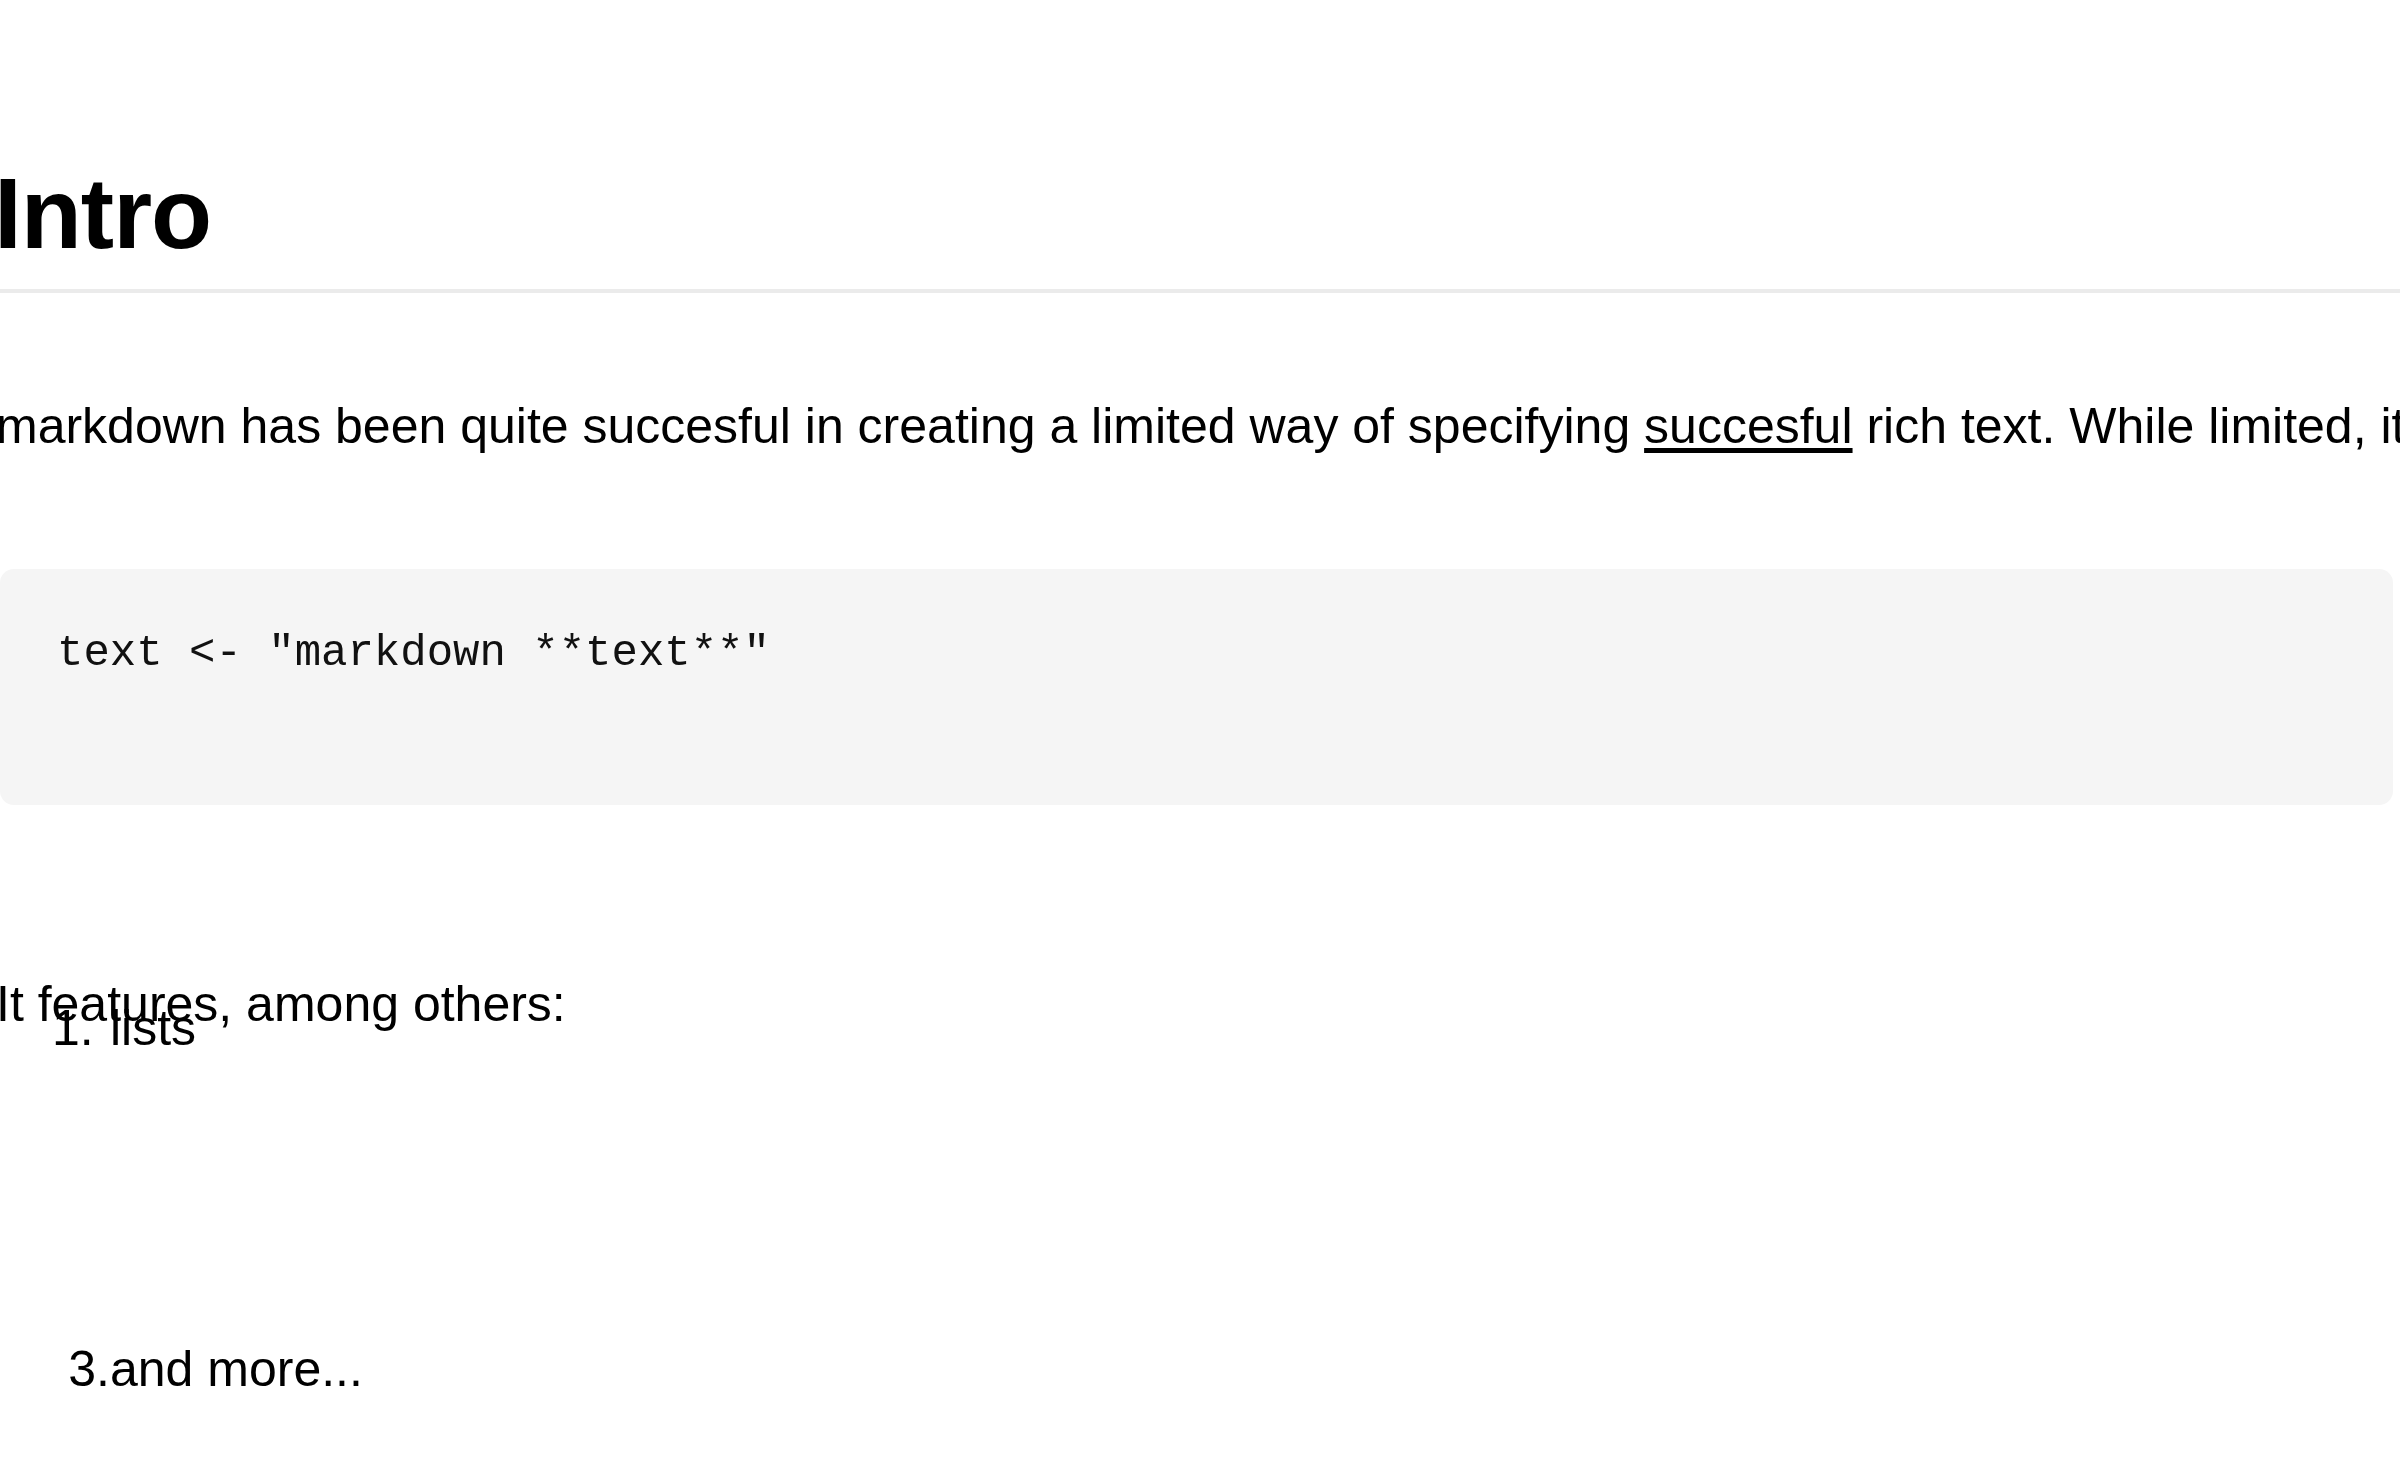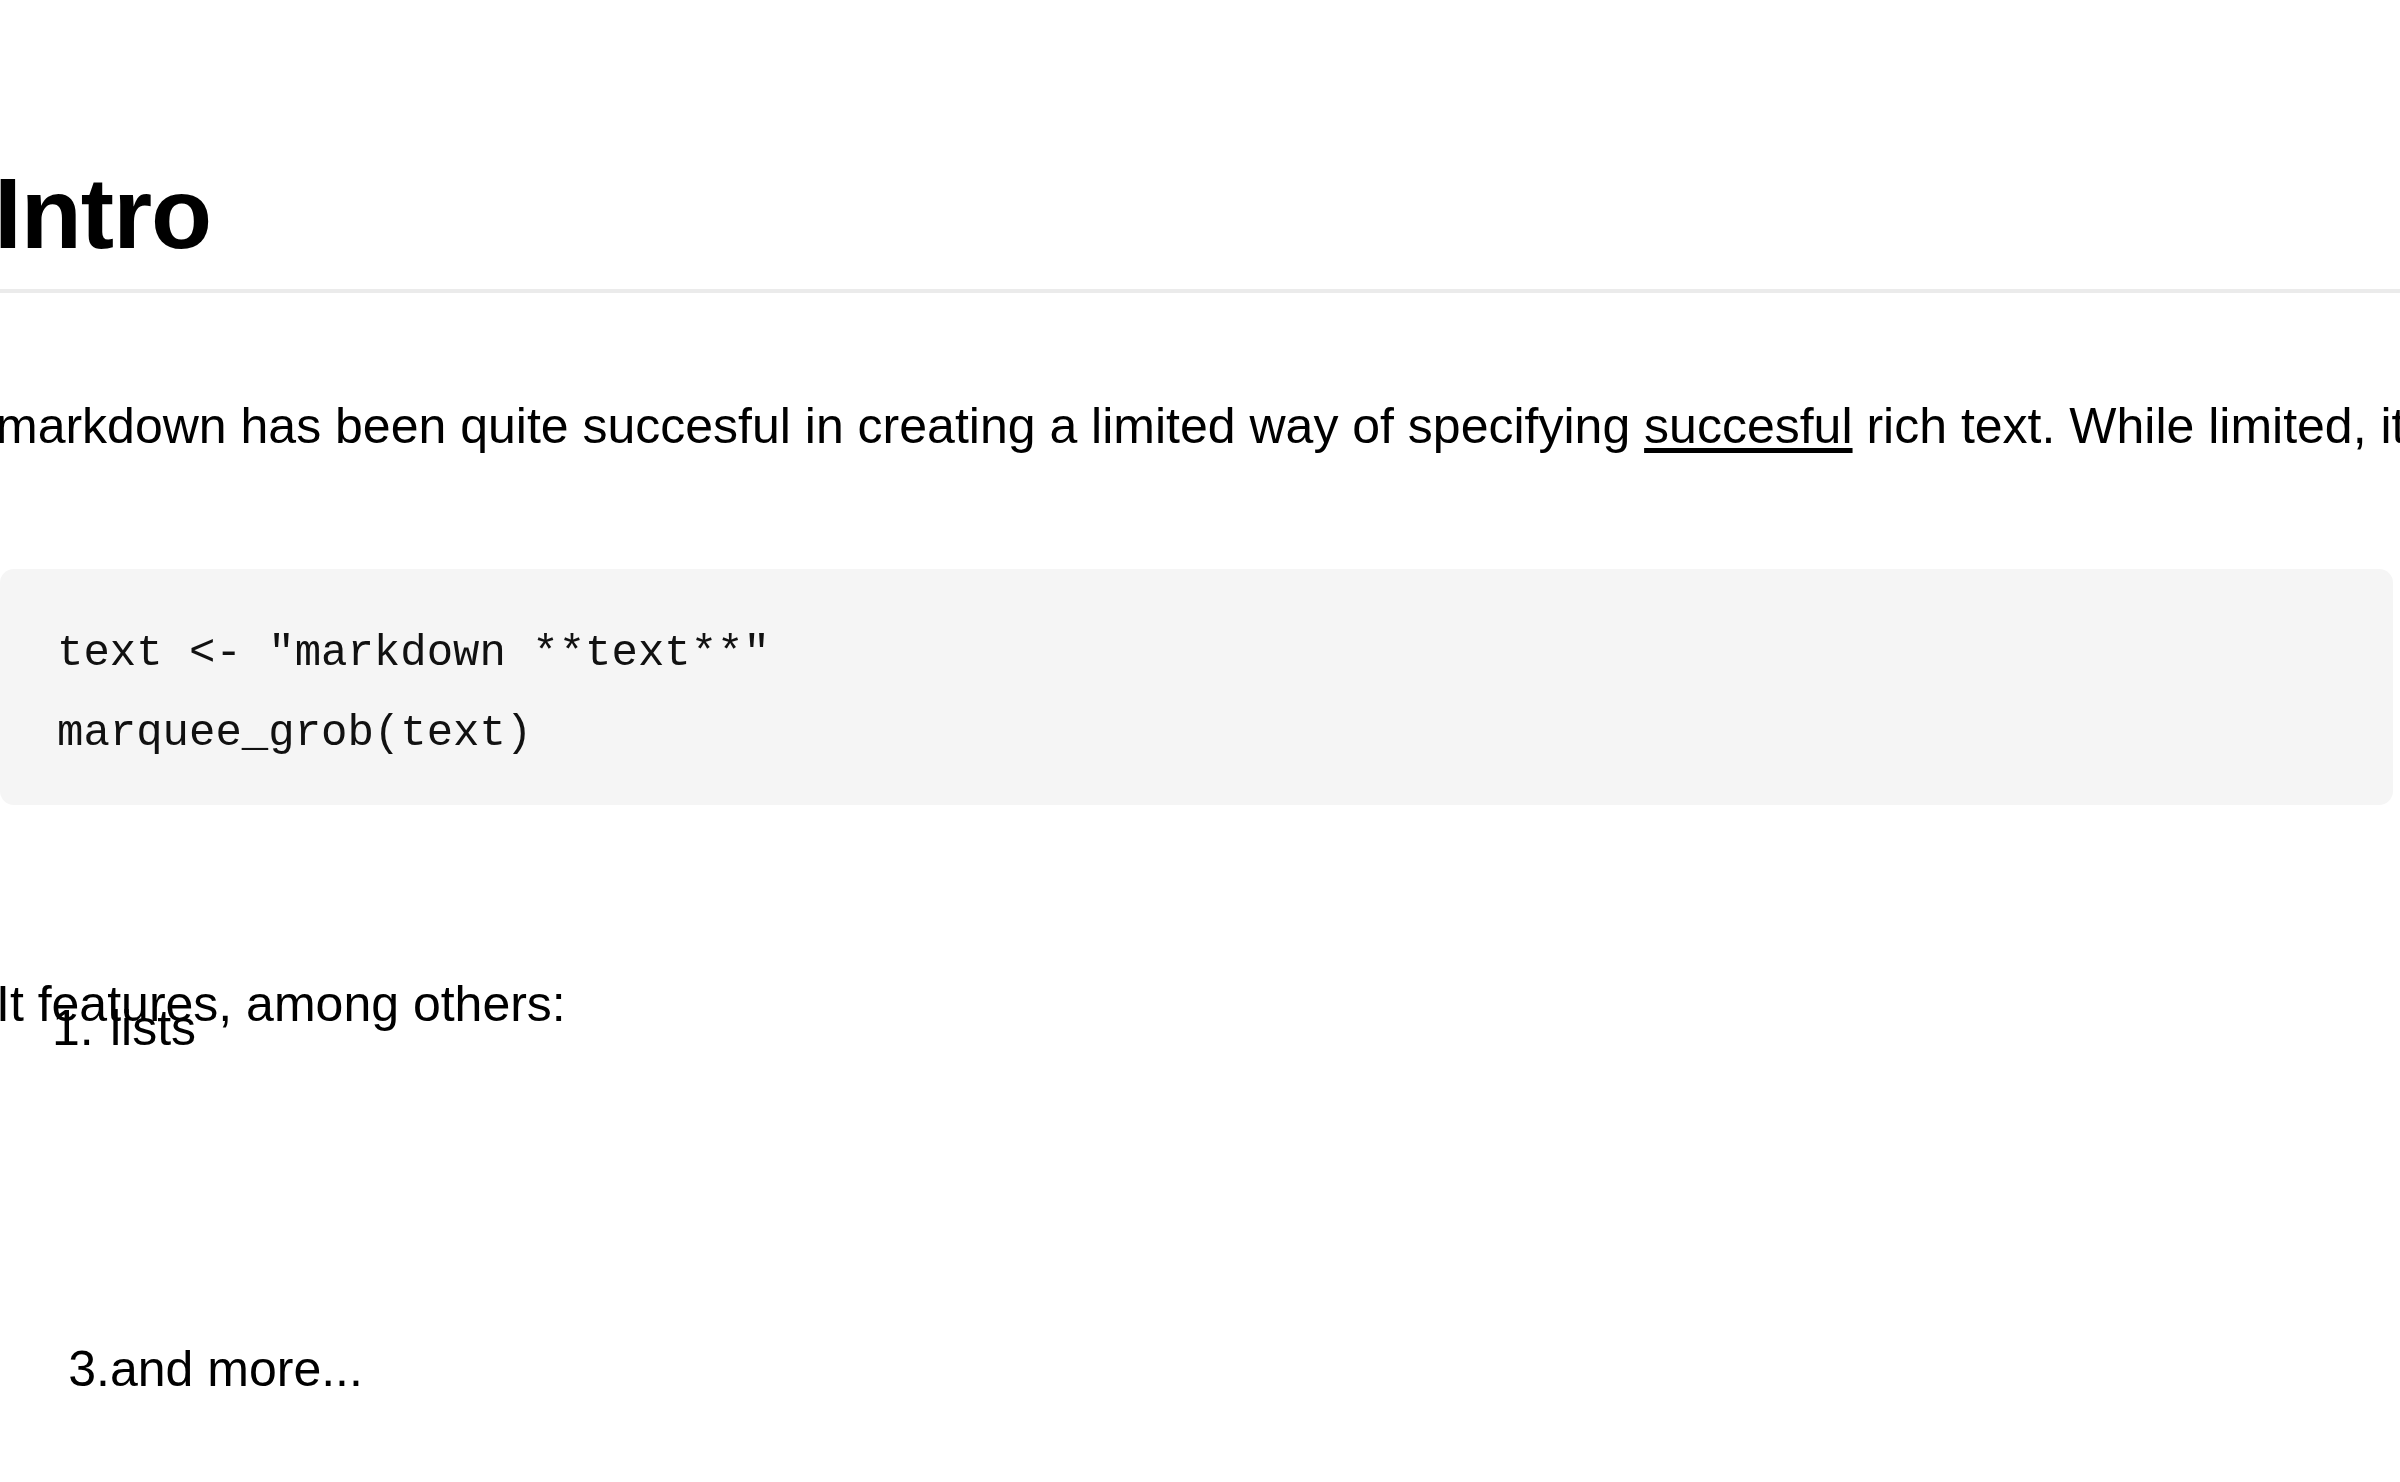--- a/index.html
+++ b/index.html
@@ -104,21 +104,20 @@
   <h1 class="doc-heading">Intro</h1>
 
   <div class="doc-rule"></div>
 
   <p class="para para-intro">
     <span>markdown has been </span><span class="em-italic">quite</span><span> succesful in creating a limited way of specifying </span><span class="em-underline">succesful</span><span> rich text. While limited, it provides both </span>
   </p>
 
   <div class="code-block">
     <div class="code-line">text &lt;- "markdown **text**"</div>
-    <div class="code-line">marquee_grob(text)</div>
   </div>
 
   <p class="para para-features">It features, among others:</p>
 
   <div class="list-item list-ordered li-1">
     <span class="marker marker-num">1.</span><span>lists</span>
   </div>
 
 
 

